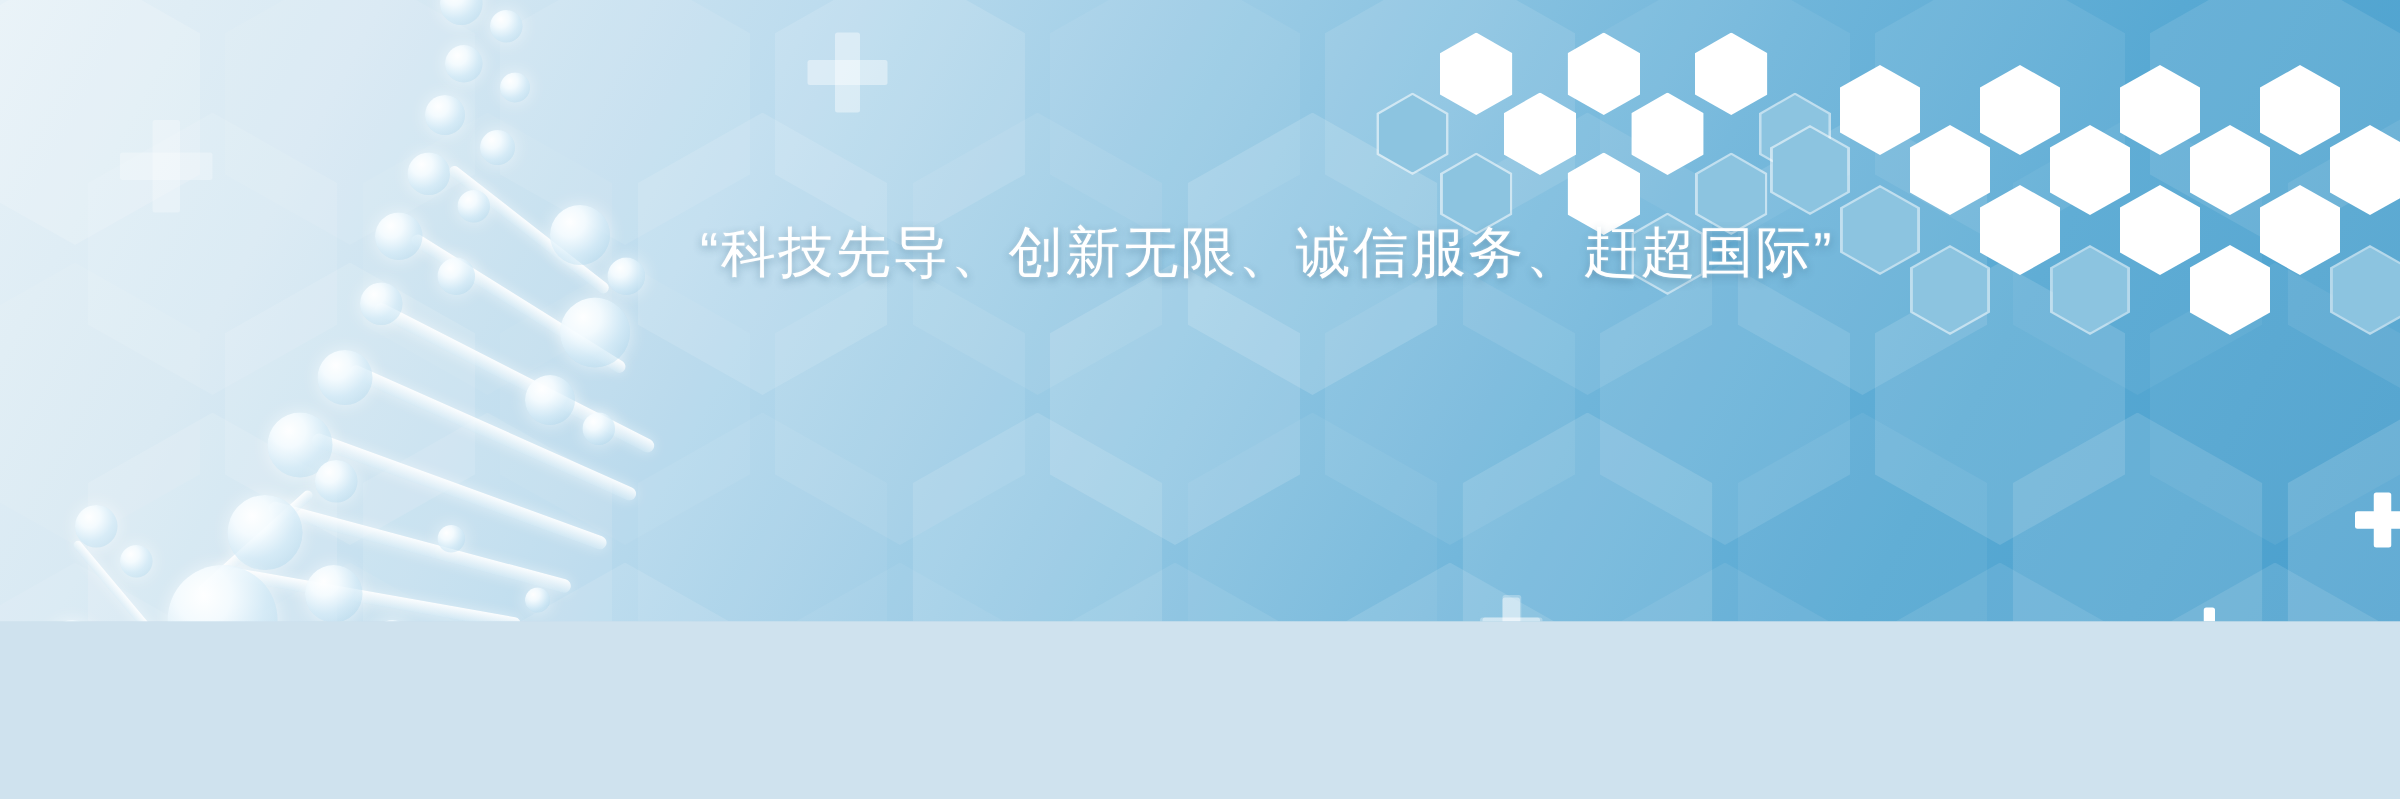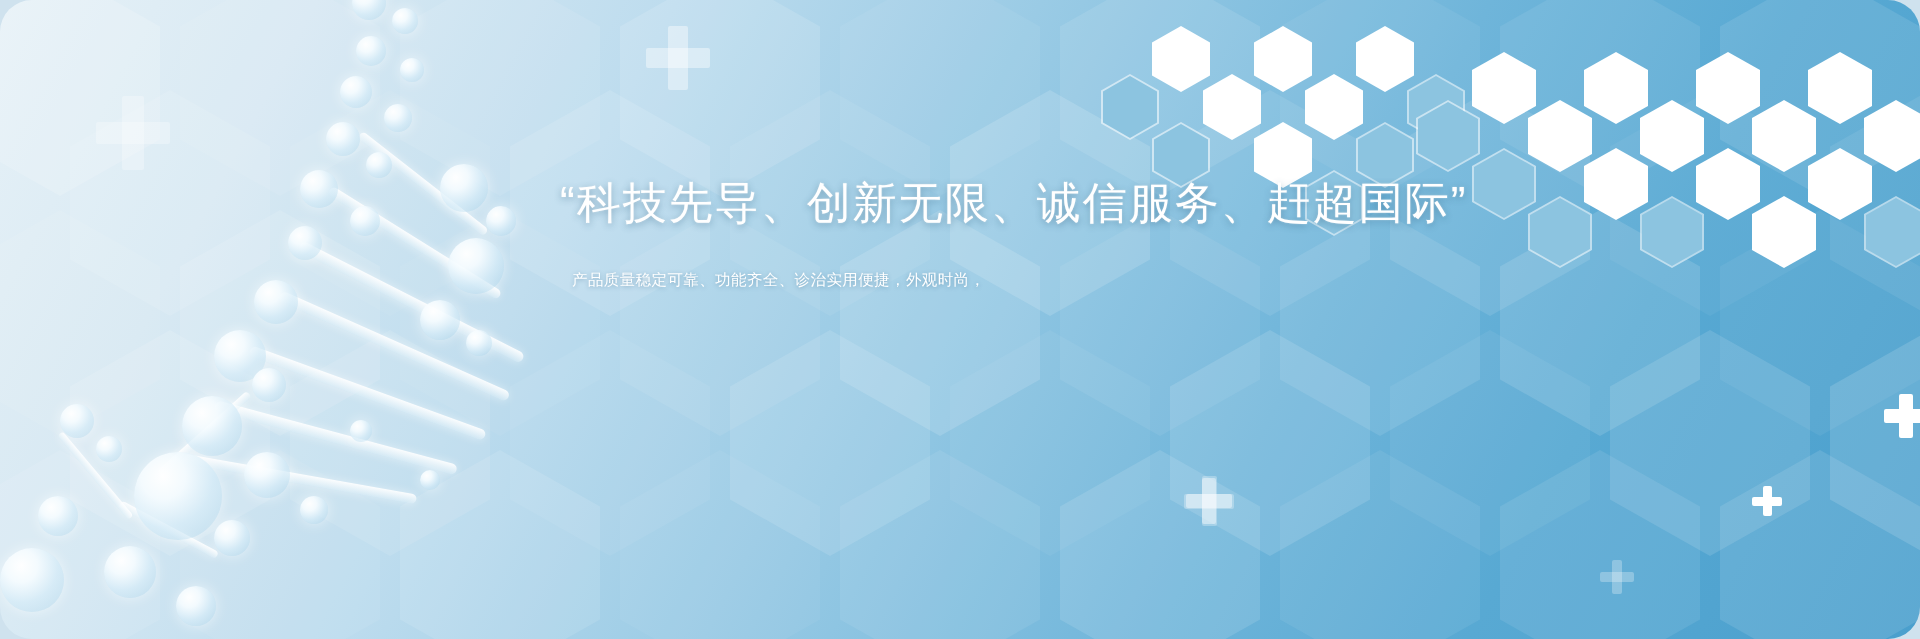--- a/index.html
+++ b/index.html
@@ -2,31 +2,30 @@
 <html><head>
 <meta charset="utf-8">
 <style>
   html,body{margin:0;padding:0;}
   body{
     width:1920px;height:639px;overflow:hidden;
     font-family:"Liberation Sans","DejaVu Sans",sans-serif;
     background:#cfe2ee;
   }
   .banner{
-    position:relative;width:1920px;height:639px;overflow:hidden;
+    position:relative;width:1920px;height:497px;overflow:hidden;
     background:
       linear-gradient(118deg,
         #e6f1f7 0%,
         #d8e9f3 14%,
         #bddcee 30%,
         #96c9e4 48%,
         #6fb5da 66%,
         #58a9d3 80%,
         #4a9fcd 100%);
-    border-radius: 32px;
   }
 
   
   .hexfield{position:absolute;inset:0;}
   .hex{
     position:absolute;
     clip-path:polygon(50% 0%,100% 25%,100% 75%,50% 100%,0% 75%,0% 25%);
     -webkit-clip-path:polygon(50% 0%,100% 25%,100% 75%,50% 100%,0% 75%,0% 25%);
   }
 
@@ -258,17 +257,16 @@
       </div>
   </div>
 
   <div class="cross" style="left:1884px;top:394px;width:44px;height:44px;"></div>
   <div class="cross" style="left:1752px;top:486px;width:30px;height:30px;"></div>
   <div class="cross soft" style="left:1186px;top:478px;width:46px;height:46px;"></div>
 
   <div class="copy">
     <h1 class="headline">“科技先导、创新无限、诚信服务、赶超国际”</h1>
     <div class="subcopy">
-      <p class="subline">产品质量稳定可靠、功能齐全、诊治实用便捷，外观时尚，</p>
     </div>
   </div>
 
 </div>
 
 </body></html>

